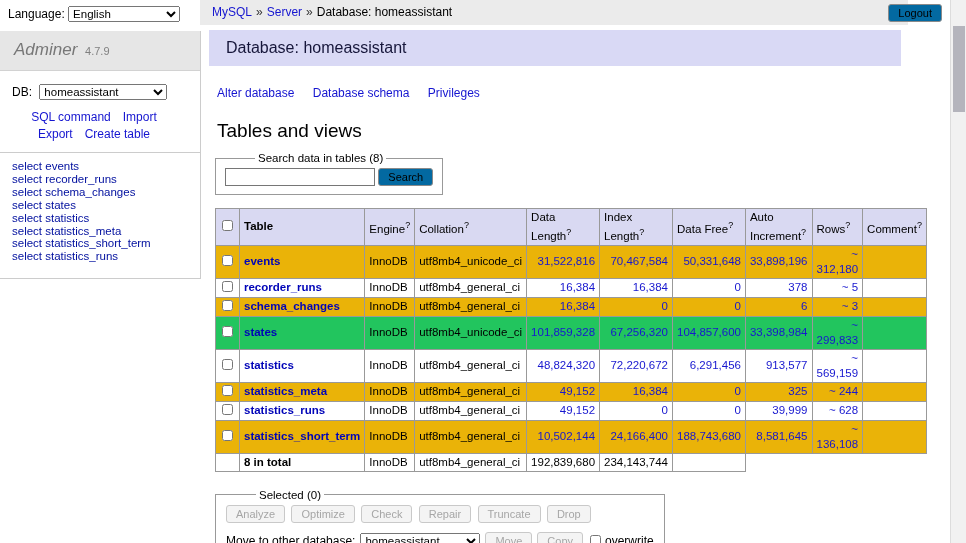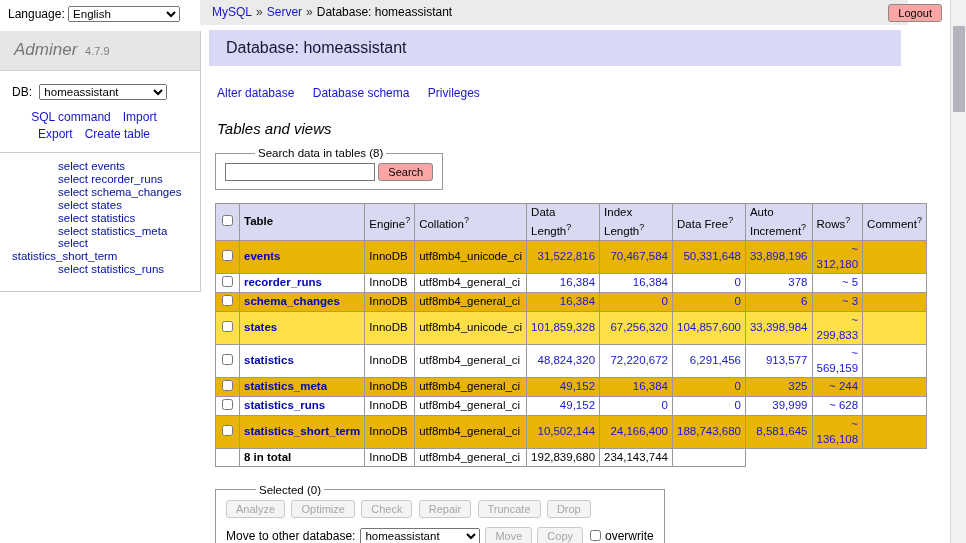--- a/index.html
+++ b/index.html
@@ -32,48 +32,48 @@
   #sidebar h1 { margin:0; padding:9px 14px 10px; background:#e6e6e6; border-bottom:1px solid #d2d2d2;
     font-size:17px; font-weight:normal; }
   #sidebar h1 .app { font-style:italic; color:#777; }
   #sidebar h1 .ver { font-size:11px; color:#808080; margin-left:3px; }
   .db-row { margin:13px 12px 9px; }
   .db-row select { width:128px; font-size:11.5px; margin-left:4px; }
   .side-links { margin:2px 12px 9px; line-height:17px;text-align:center; }
   .side-links a { margin-right:12px; }
   .tables-list { list-style:none; margin:0; padding:7px 12px 9px; border-top:1px solid #ccc; }
   .tables-list li { line-height:12.9px; font-size:11.5px; }
-  .tables-list a { color:#000f9e;margin-left:46px; }
+  .tables-list a { color:#000f9e; }
 
   
   #content { position:absolute; left:201px; top:30px; width:707px; }
   #content h2 { margin:0 0 0 8px; width:692px; background:#d9d9f5; padding:9px 17px;
     font-size:16px; font-weight:normal; color:#16163a; }
   .actions { margin:20px 0 0 16px; }
   .actions a { margin-right:15px; }
-  h3 { font-size:15px; font-weight:normal; margin:20px 0 0 16px;font-style:italic; }
+  h3 { font-size:19px; font-weight:normal; margin:20px 0 0 16px; }
 
   fieldset { border:1px solid #999; width:fit-content; margin:0; padding:4px 9px 8px; }
   legend { font-size:11.5px; padding:0 3px;margin-left:30px; }
   .search-fs { margin:10px 0 0 14px; }
   .search-fs input[type=text] { width:150px; height:18px; border:1px solid #767676; padding:1px 3px; font-size:11.5px; }
 
   button, .logout-btn {
     font-family:"Liberation Sans","DejaVu Sans",sans-serif;
-    font-size:11px; padding:2px 9px; background:#fca5a5; border:1px solid #8a8a8a;
+    font-size:11px; padding:2px 9px; background:#0369a1; border:1px solid #8a8a8a;
     border-radius:3px; color:#000;
   }
   button:disabled { color:#a6a6a6; border-color:#c9c9c9; background:#f4f4f4; }
 
   table { border-collapse:collapse; margin:13px 0 0 14px; font-size:11.5px; }
   td, th { border:1px solid #999; padding:1px 4px; line-height:15px; text-align:left; font-weight:normal; }
   thead td, thead th { background:#d9d9f2; }
   thead th.col-table-h { font-weight:bold; text-align:left; }
   tr.odd { background:#eab308; }
-  tr.hl { background:#fde047;margin-top:24px; }
+  tr.hl { background:#22c55e;margin-top:24px; }
   td.num { text-align:right; }
   sup { font-size:9px; }
   a.tname { font-weight:bold; color:#0004b8; }
   a.numlink { color:#1717cf; }
   th.total-label { font-weight:bold; }
   input[type=checkbox] { margin:1px 2px; width:11px; height:11px; }
 
   .sel-fs { margin:17px 0 0 14px; padding:4px 10px 10px; }
   .sel-fs .btn-row button { margin-right:3px; }
   .sel-fs .move-row { margin-top:9px; display:flex; align-items:center; gap:5px; }

